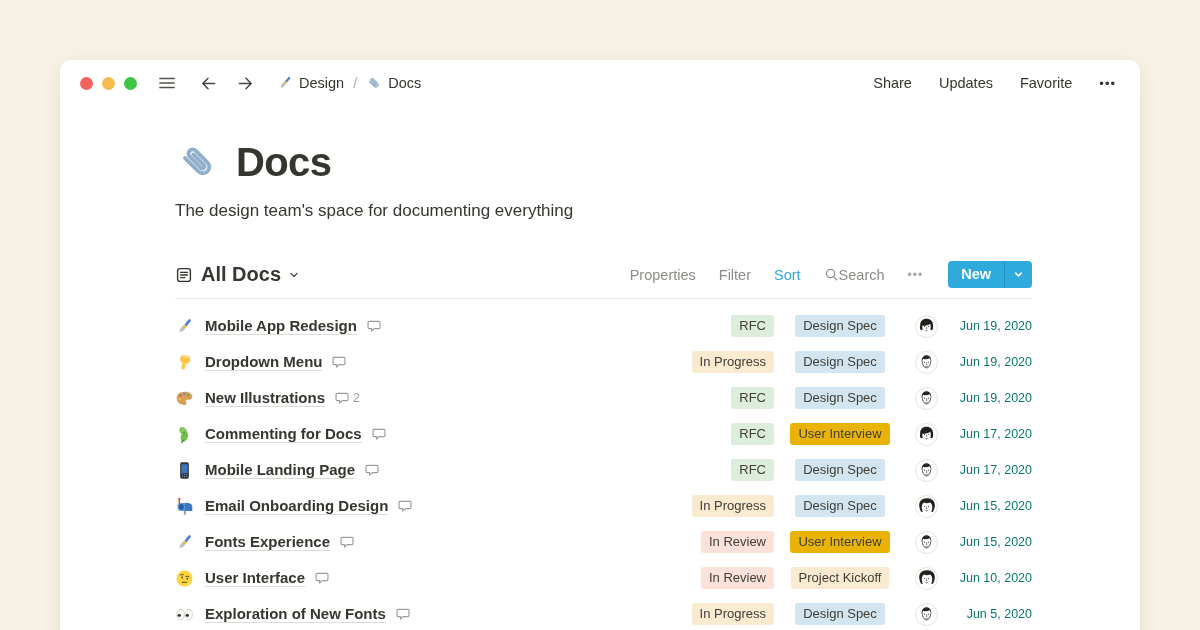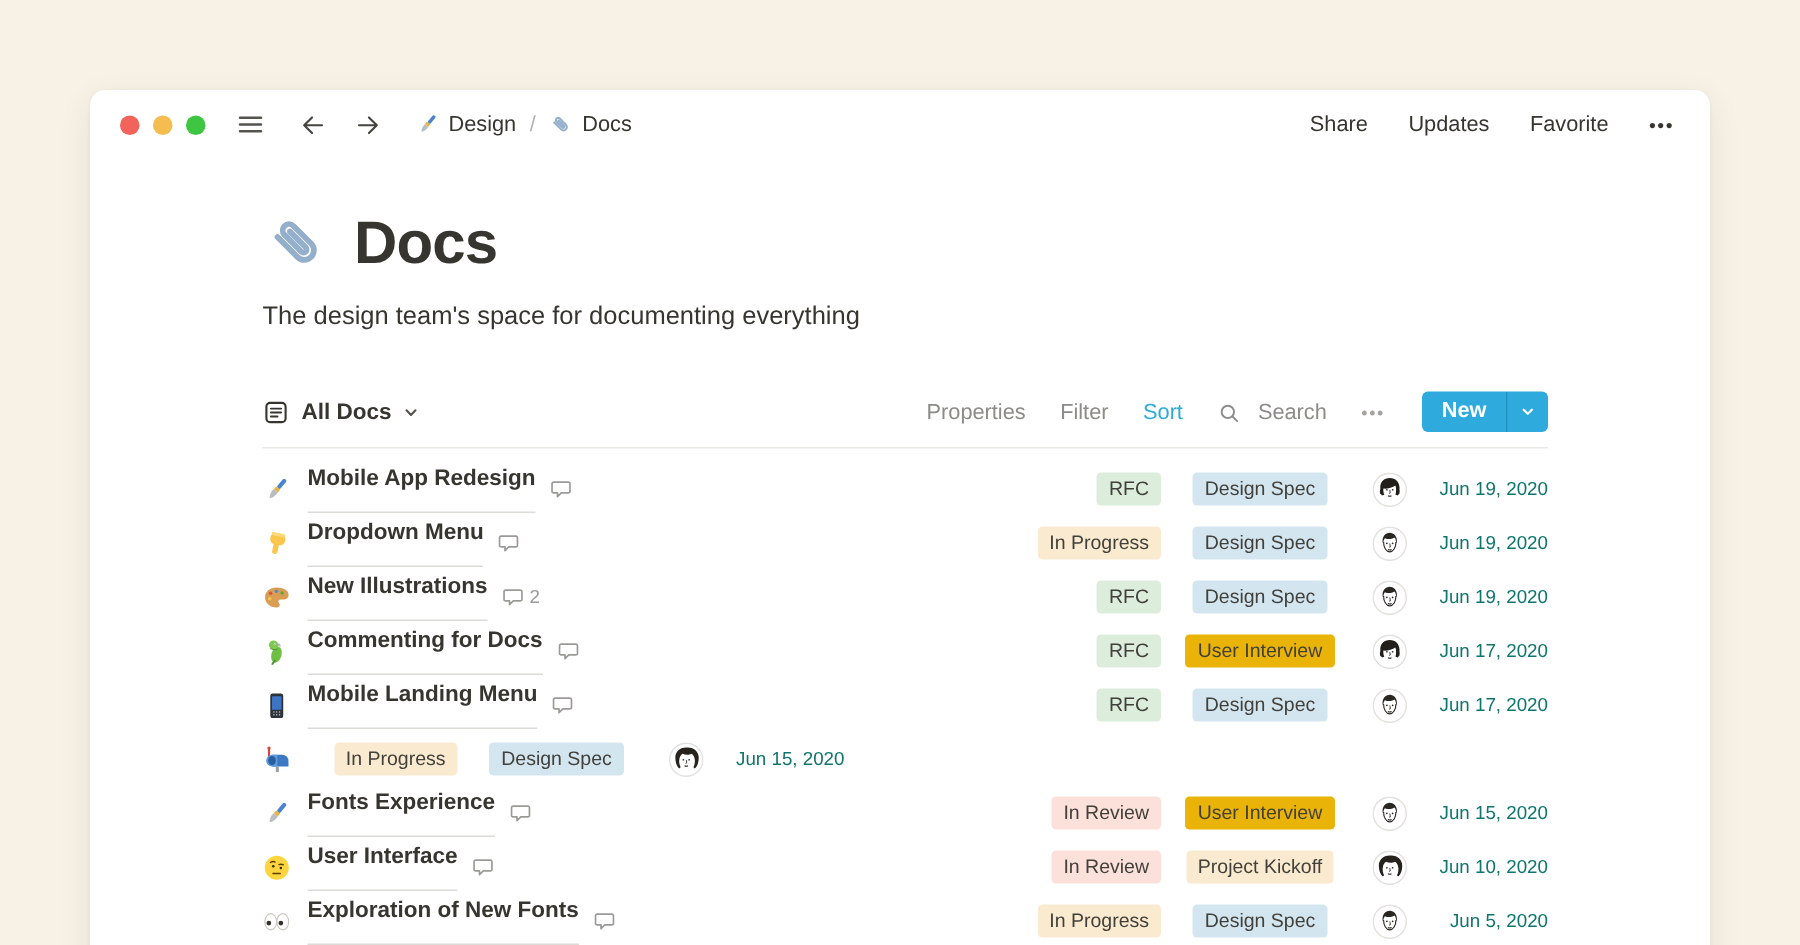--- a/index.html
+++ b/index.html
@@ -33,37 +33,37 @@
   .topbar-more { font-size:13px; letter-spacing:1px; cursor:pointer; color:#37352F; }
   
   .content { padding:0 108px 0 115px; }
   .page-header { margin-top:33px; }
   .title-row { display:flex; align-items:center; gap:15px; }
   .page-icon svg { width:46px; height:46px; display:block; }
   h1.page-title { font-size:40px; font-weight:700; letter-spacing:-.6px; margin:0; }
   .page-desc { margin-top:16px; font-size:17px; color:#37352F; }
   
   .toolbar { margin-top:37px; display:flex; align-items:center; height:33px; }
-  .view-switcher { display:flex; align-items:center; gap:8px; font-size:15px; font-weight:700; cursor:pointer; }
+  .view-switcher { display:flex; align-items:center; gap:8px; font-size:20px; font-weight:700; cursor:pointer; }
   .view-switcher svg.doc { width:18px; height:18px; }
   .toolbar-right { margin-left:auto; display:flex; align-items:center; gap:23px; font-size:14.5px; color:#8C8B87; }
   .toolbar-item { cursor:pointer; }
   .toolbar-item.active { color:#2EAADC; }
-  .search-box { display:flex; align-items:flex-end; gap:12px; cursor:pointer; }
+  .search-box { display:flex; align-items:center; gap:0; cursor:pointer; }
   .toolbar-more { font-size:12px; letter-spacing:1px; color:#A5A4A0; cursor:pointer; }
   .new-btn { display:flex; align-items:stretch; background:#2EAADC; border-radius:4px; overflow:hidden; color:#fff; font-weight:700; font-size:14.5px; cursor:pointer; margin-left:2px; }
   .new-main { padding:5px 13px 6px; }
   .new-chev { display:flex; align-items:center; padding:0 8px; border-left:1px solid rgba(0,0,0,.14); }
   
   .doc-table { border-top:1px solid #E9E8E4; margin-top:7px; padding-top:9px; }
   .row { display:flex; align-items:center; height:36px; cursor:pointer; }
   .row-icon { width:19px; height:19px; margin-right:11px; flex:none; }
   .row-icon svg { width:19px; height:19px; display:block; }
   .row-main { flex:1; display:flex; align-items:center; min-width:0; }
-  .row-title { font-size:15px; font-weight:700; color:#37352F; border-bottom:1px solid #DCDBD7; padding-bottom:14px; white-space:nowrap; }
+  .row-title { font-size:15px; font-weight:700; color:#37352F; border-bottom:1px solid #DCDBD7; padding-bottom:0; white-space:nowrap; }
   .comments { display:flex; align-items:center; gap:4px; color:#9B9A97; font-size:12.5px; margin-left:10px; }
   .comments svg { width:14px; height:14px; display:block; }
   .col-status { width:100px; display:flex; justify-content:flex-end; flex:none; }
   .col-type { width:124px; display:flex; justify-content:center; flex:none; margin-left:4px; }
   .tag { font-size:13px; color:#41403A; padding:3px 8px 4px; border-radius:3px; white-space:nowrap; }
   .tag-green { background:#DCEDDC; }
   .tag-blue { background:#D3E5EF; }
   .tag-yellow { background:#FAEBD0; }
   .tag-red { background:#FCE1DB; }
   .tag-gray { background:#eab308; }
@@ -349,21 +349,21 @@
                 <circle cx="7.2" cy="13" r=".45"></circle>
                 <circle cx="9" cy="13" r=".45"></circle>
                 <circle cx="10.8" cy="13" r=".45"></circle>
                 <circle cx="7.2" cy="14.7" r=".45"></circle>
                 <circle cx="9" cy="14.7" r=".45"></circle>
                 <circle cx="10.8" cy="14.7" r=".45"></circle>
               </g>
             </svg>
           </span>
     <span class="row-main">
-      <a class="row-title">Mobile Landing Menu</a>
+      <a class="row-title">Mobile Landing Page</a>
       <span class="comments" hidden="">
         <svg viewBox="0 0 15 15">
                 <path d="M2.2 2.6h10.6a1.1 1.1 0 0 1 1.1 1.1v5.5a1.1 1.1 0 0 1-1.1 1.1H7.7L5 12.9v-2.6H2.2a1.1 1.1 0 0 1-1.1-1.1V3.7a1.1 1.1 0 0 1 1.1-1.1z" fill="none" stroke="#9B9A97" stroke-width="1.2" stroke-linejoin="round"></path>
               </svg>
         <span></span>
       </span>
     </span>
     <span class="col-status">
             <span class="tag tag-green">RFC</span>
           </span>
@@ -388,20 +388,29 @@
     <span class="row-icon">
             <svg viewBox="0 0 18 18">
               <rect x="3.4" y="1" width="1.4" height="6" rx=".7" fill="#D9453B"></rect>
               <circle cx="4.1" cy="1.6" r="1" fill="#D9453B"></circle>
               <path d="M6 5.8h6.4a4 4 0 0 1 4 4v3.4H6z" fill="#3C79C2"></path>
               <path d="M6 5.8a3.7 3.7 0 0 0 0 7.4h3.4V5.8z" fill="#5C9BE0"></path>
               <ellipse cx="6" cy="9.5" rx="2.4" ry="2.9" fill="#2B5E9E"></ellipse>
               <rect x="8.4" y="13.2" width="1.9" height="3.6" fill="#9AA0A6"></rect>
             </svg>
           </span>
+    <span class="row-main">
+      <a class="row-title">Email Onboarding Design</a>
+      <span class="comments" hidden="">
+        <svg viewBox="0 0 15 15">
+                <path d="M2.2 2.6h10.6a1.1 1.1 0 0 1 1.1 1.1v5.5a1.1 1.1 0 0 1-1.1 1.1H7.7L5 12.9v-2.6H2.2a1.1 1.1 0 0 1-1.1-1.1V3.7a1.1 1.1 0 0 1 1.1-1.1z" fill="none" stroke="#9B9A97" stroke-width="1.2" stroke-linejoin="round"></path>
+              </svg>
+        <span></span>
+      </span>
+    </span>
     <span class="col-status">
             <span class="tag tag-yellow">In Progress</span>
           </span>
     <span class="col-type">
             <span class="tag tag-blue">Design Spec</span>
           </span>
     <span class="col-avatar">
             <svg viewBox="0 0 24 24">
               <circle cx="12" cy="12" r="11.5" fill="#fff" stroke="#E3E1DD"></circle>
               <path d="M12 3.4c-4.8 0-7.6 3.1-7.6 7.1 0 3.3 1 6 2.7 7.6l1-.9c-.8-1.5-1.1-3.2-1-4.9.3-2.8 1.4-4.1 2.4-4.5 1.7 1 4.5 1 6.1 0 1 .4 2.1 1.7 2.4 4.5.1 1.7-.2 3.4-1 4.9l1 .9c1.7-1.6 2.7-4.3 2.7-7.6-.1-4-2.9-7.1-7.7-7.1z" fill="#26221E"></path>

